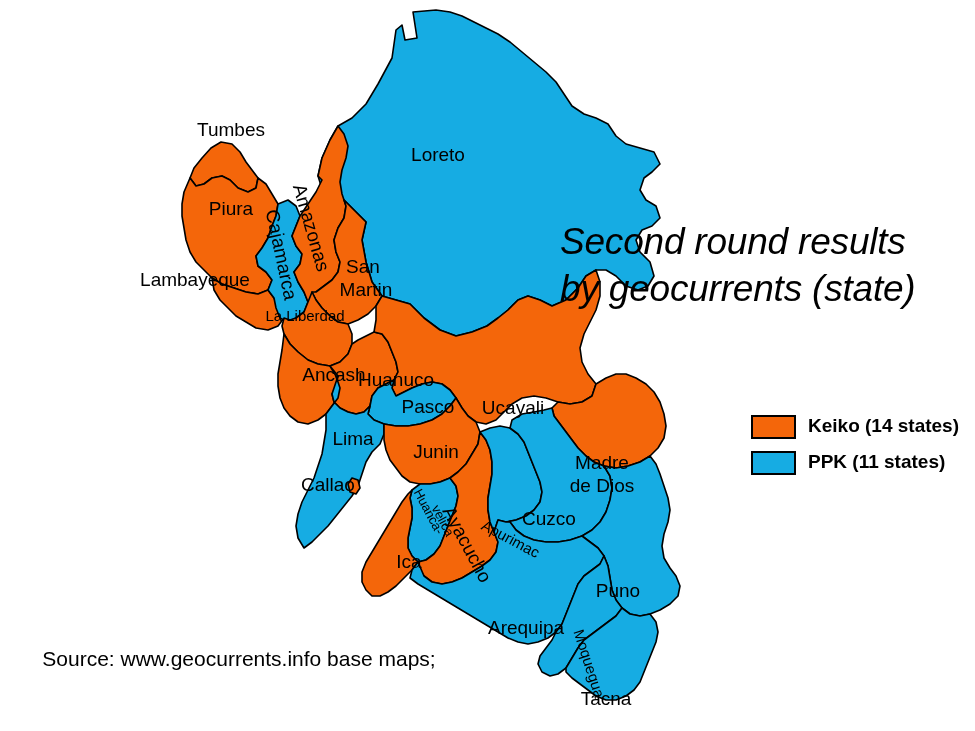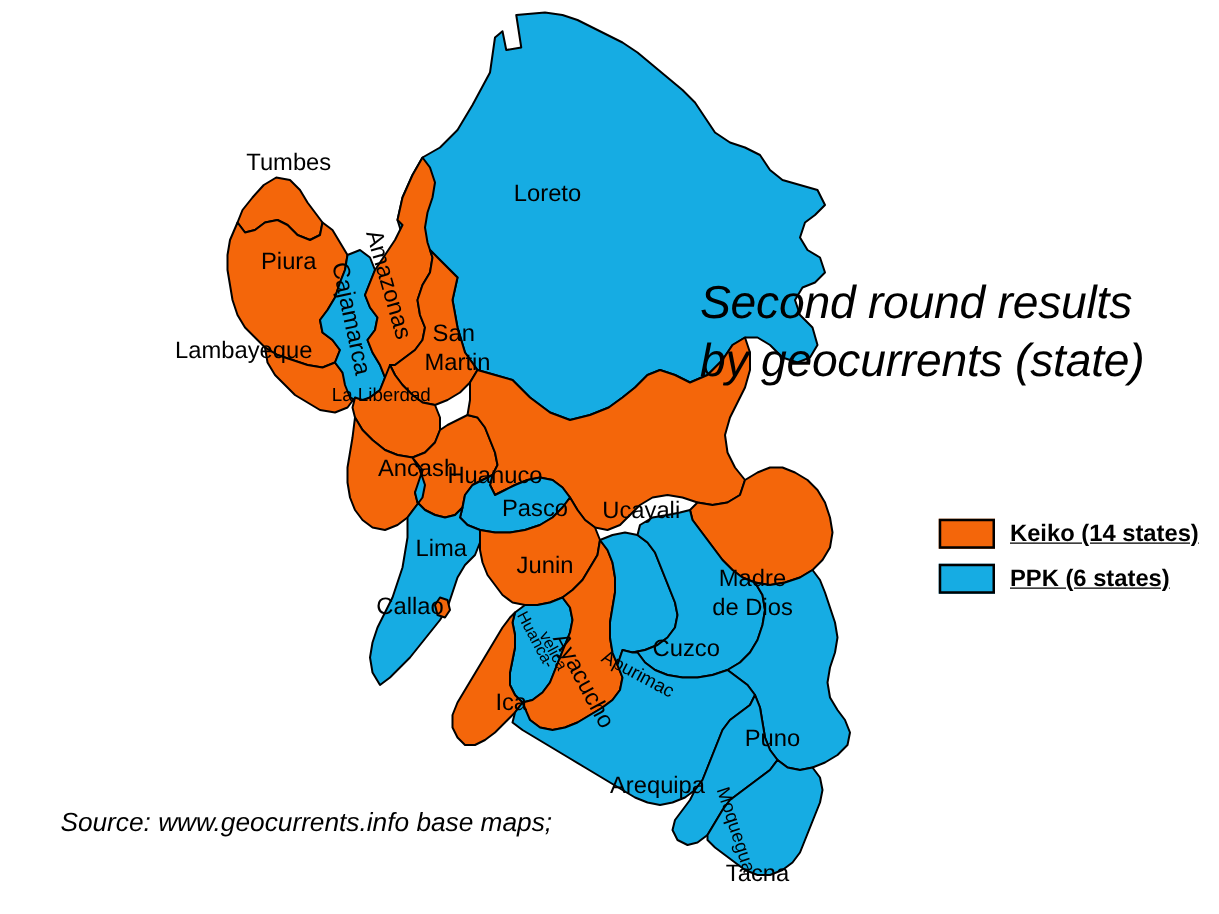--- a/index.html
+++ b/index.html
@@ -59,50 +59,48 @@
   }
 
   
   #legend {
     position: absolute;
     left: 751px;
     top: 415px;
   }
   .legend-row {
     display: flex;
-    align-items: flex-end;
+    align-items: flex-start;
     margin-bottom: 12px;
-    text-decoration: underline;
   }
   .legend-swatch {
     width: 45px;
     height: 24px;
     border: 2px solid #000000;
     box-sizing: border-box;
     flex: 0 0 auto;
   }
   .legend-text {
     margin-left: 12px;
     font-size: 19px;
     font-weight: bold;
     color: #000000;
     white-space: nowrap;
   }
 
   
   #source-note {
     position: absolute;
-    left: 45px;
+    left: 39px;
     top: 645px;
     width: 400px;
     text-align: center;
     font-size: 21px;
     line-height: 1.35;
     color: #000000;
-    font-style: italic;
   }
   #source-note .src-line {
     display: block;
     white-space: nowrap;
   }
 </style>
 </head>
 <body>
 
 <div id="page">
@@ -218,21 +216,21 @@
     <span class="title-line">by geocurrents (state)</span>
   </div>
 
   <div id="legend">
     <div class="legend-row">
       <span class="legend-swatch" style="background:#F4660A"></span>
       <span class="legend-text">Keiko (14 states)</span>
     </div>
     <div class="legend-row">
       <span class="legend-swatch" style="background:#16ACE3"></span>
-      <span class="legend-text">PPK (6 states)</span>
+      <span class="legend-text">PPK (11 states)</span>
     </div>
   </div>
 
   <div id="source-note">
     <span class="src-line">Source: www.geocurrents.info base maps;</span>
   </div>
 
 </div>
 
 </body></html>

